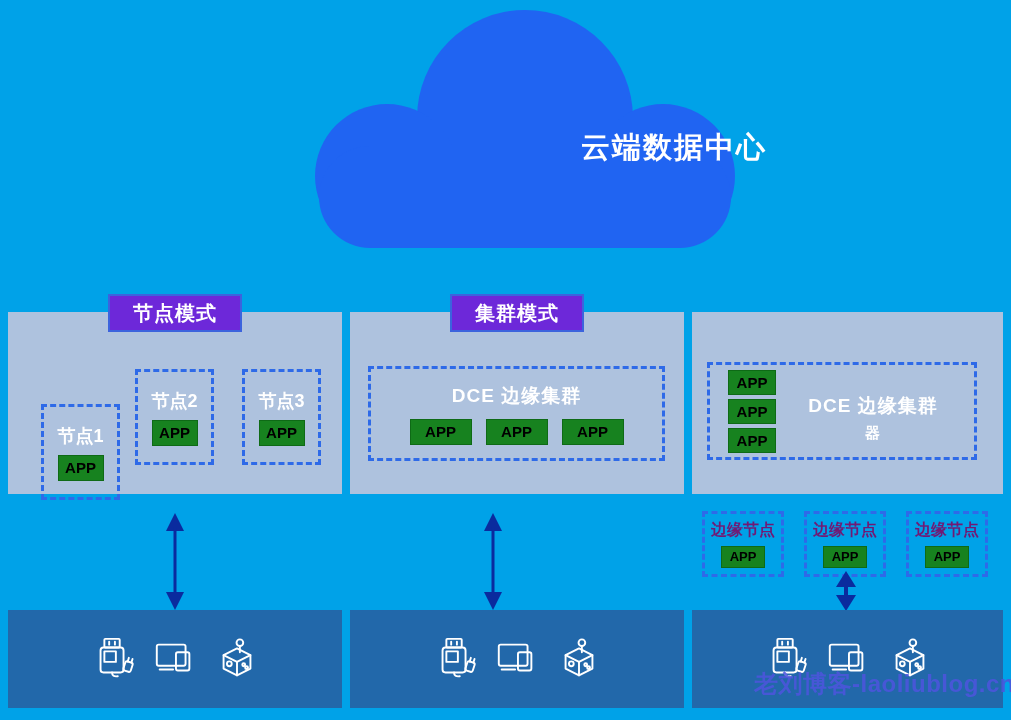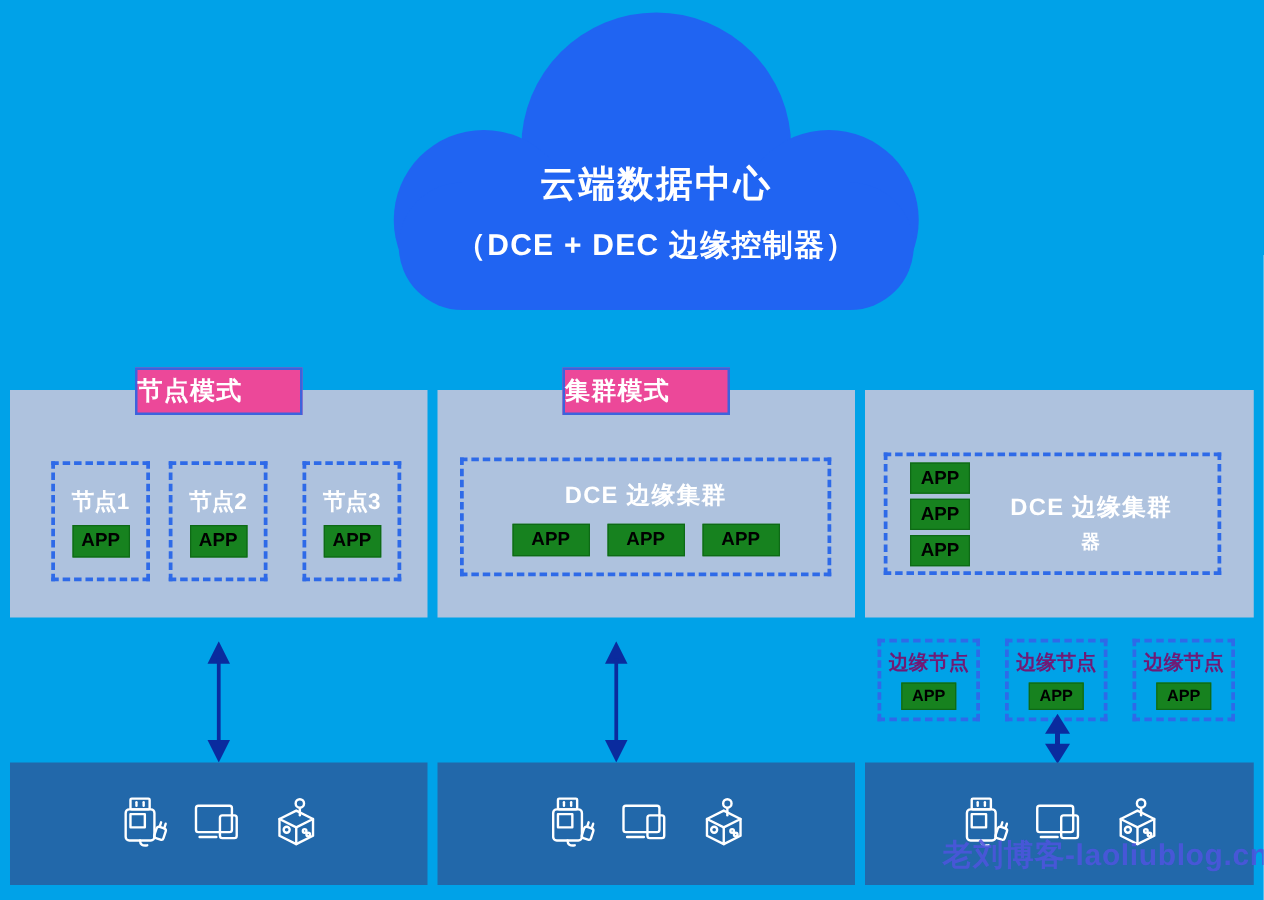--- a/index.html
+++ b/index.html
@@ -6,46 +6,46 @@
   body { font-family: "Liberation Sans", "DejaVu Sans", sans-serif; }
   .stage {
     position:relative; width:1011px; height:720px;
     background:#00a2e8; overflow:hidden;
   }
   
   .cloud-wrap { position:absolute; left:283px; top:6px; width:484px; height:262px; }
   .cloud-wrap svg { position:absolute; left:0; top:0; }
   .cloud-title {
     position:absolute; left:0; top:122px; width:100%;
-    text-align:center; color:#fff; font-size:29px; font-weight:bold; letter-spacing:2px;
+    text-align:right; color:#fff; font-size:29px; font-weight:bold; letter-spacing:2px;
   }
   .cloud-subtitle {
     position:absolute; left:0; top:174px; width:100%;
     text-align:center; color:#fff; font-size:24px; font-weight:bold; letter-spacing:1px;
   }
   
   .panel {
     position:absolute; top:312px; height:182px; background:#aec2de;
   }
   .panel-node    { left:8px;   width:334px; }
   .panel-cluster { left:350px; width:334px; }
   .panel-hybrid  { left:692px; width:311px; }
   .panel-header {
     position:absolute; top:-18px; left:50%; transform:translateX(-50%);
     width:134px; height:38px; line-height:34px;
-    background:#ec4899; border:2px solid #3c63dd;
-    color:#fff; font-size:20px; font-weight:bold; letter-spacing:1px;
+    background:#6d28d9; border:2px solid #3c63dd;
+    color:#fff; font-size:20px; font-weight:bold; text-align:center; letter-spacing:1px;
   }
   .dashed-box { border:3px dashed #2e6ae8; position:absolute; }
   
   .node-box {
     top:57px; width:79px; height:96px;
     display:flex; flex-direction:column; align-items:center; justify-content:center; gap:7px;
   }
-  .node-box.n1 { left:33px; } .node-box.n2 { left:127px; } .node-box.n3 { left:234px; }
+  .node-box.n1 { left:33px;margin-top:35px; } .node-box.n2 { left:127px; } .node-box.n3 { left:234px; }
   .node-label { color:#fff; font-size:18px; font-weight:bold; }
   .app-badge {
     background:#17821f; border:1px solid #0e6a16; color:#000000;
     font-weight:bold; text-align:center;
     width:46px; height:26px; line-height:24px; font-size:15px;
   }
   
   .cluster-box {
     left:18px; top:54px; width:297px; height:95px;
     display:flex; flex-direction:column; align-items:center; justify-content:center; gap:10px;
@@ -106,21 +106,20 @@
   <div class="cloud-wrap">
     <svg width="484" height="262" viewBox="0 0 484 262">
       <g fill="#2064f2">
         <circle cx="242" cy="112" r="108"></circle>
         <circle cx="104" cy="170" r="72"></circle>
         <circle cx="380" cy="170" r="72"></circle>
         <rect x="36" y="140" width="412" height="102" rx="51"></rect>
       </g>
     </svg>
     <div class="cloud-title">云端数据中心</div>
-    <div class="cloud-subtitle">（DCE + DEC 边缘控制器）</div>
   </div>
 
   <div class="panel panel-node">
     <div class="panel-header">节点模式</div>
     <div class="dashed-box node-box n1">
       <div class="node-label">节点1</div>
       <div class="app-badge">APP</div>
     </div>
     <div class="dashed-box node-box n2">
       <div class="node-label">节点2</div>

